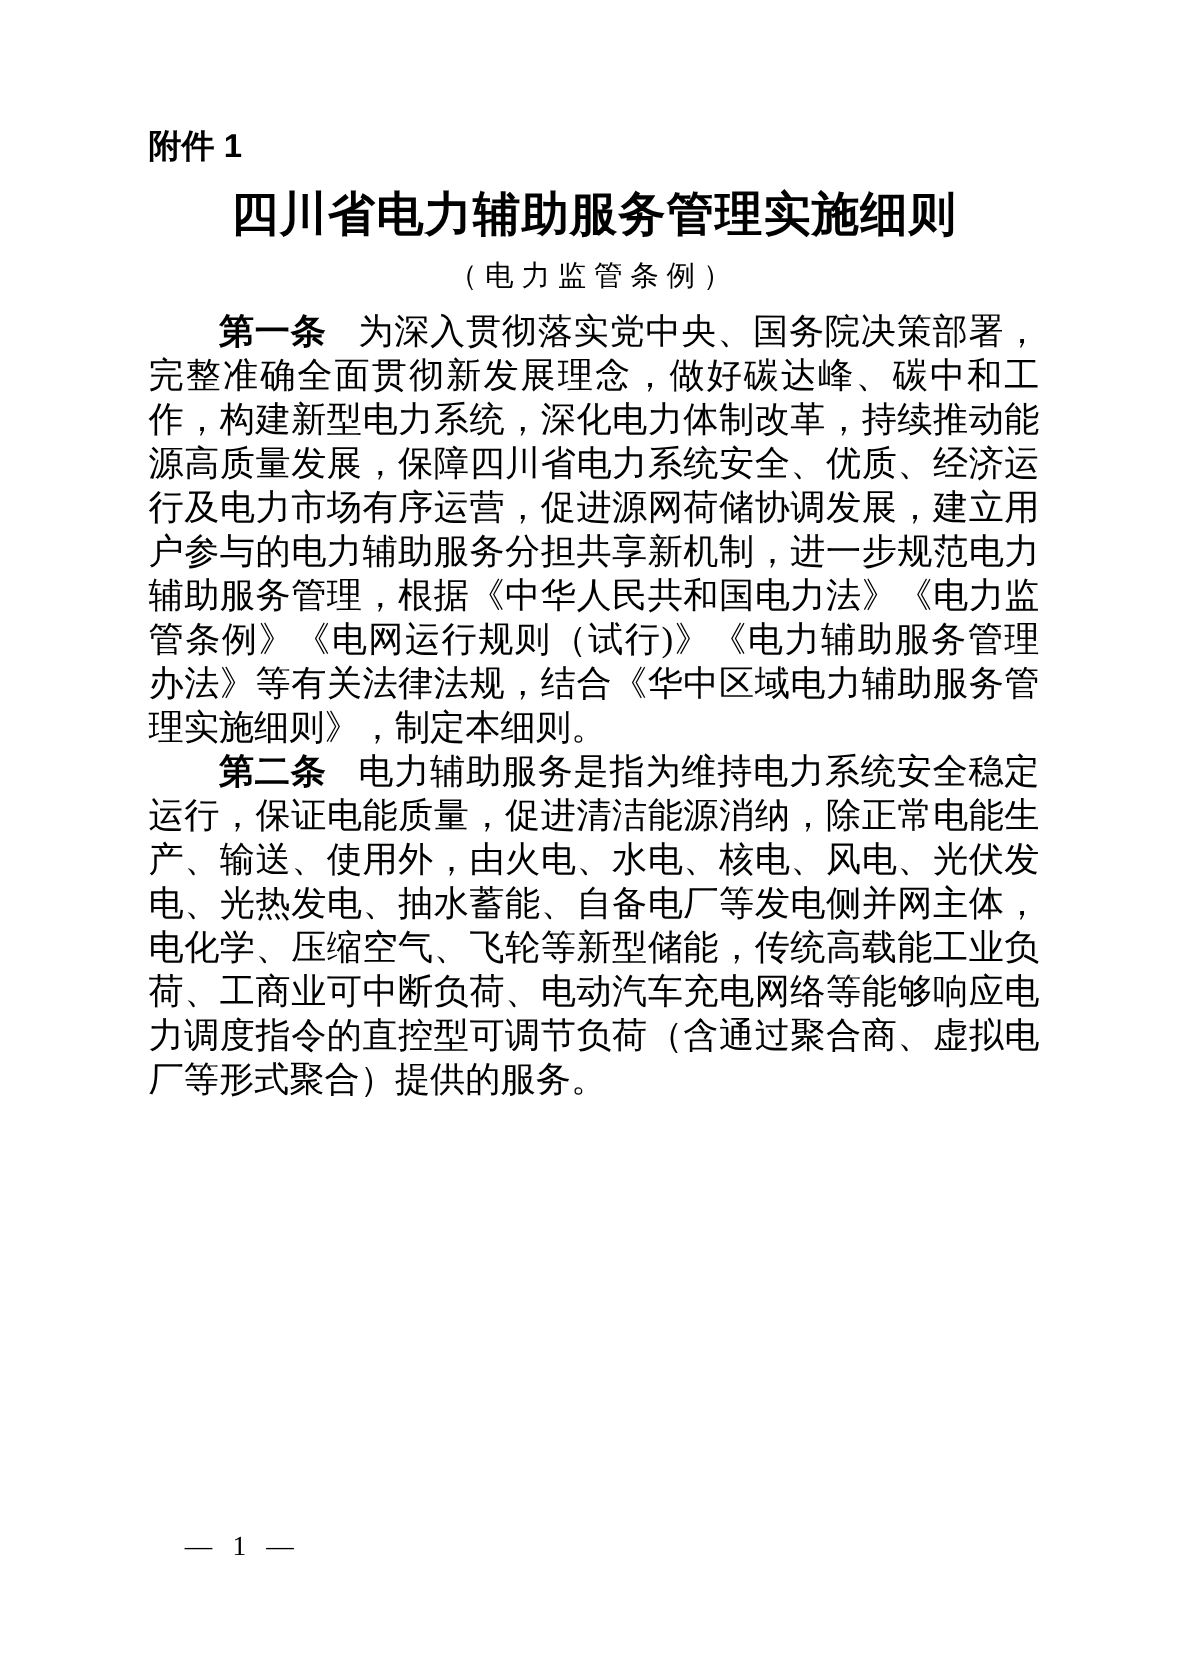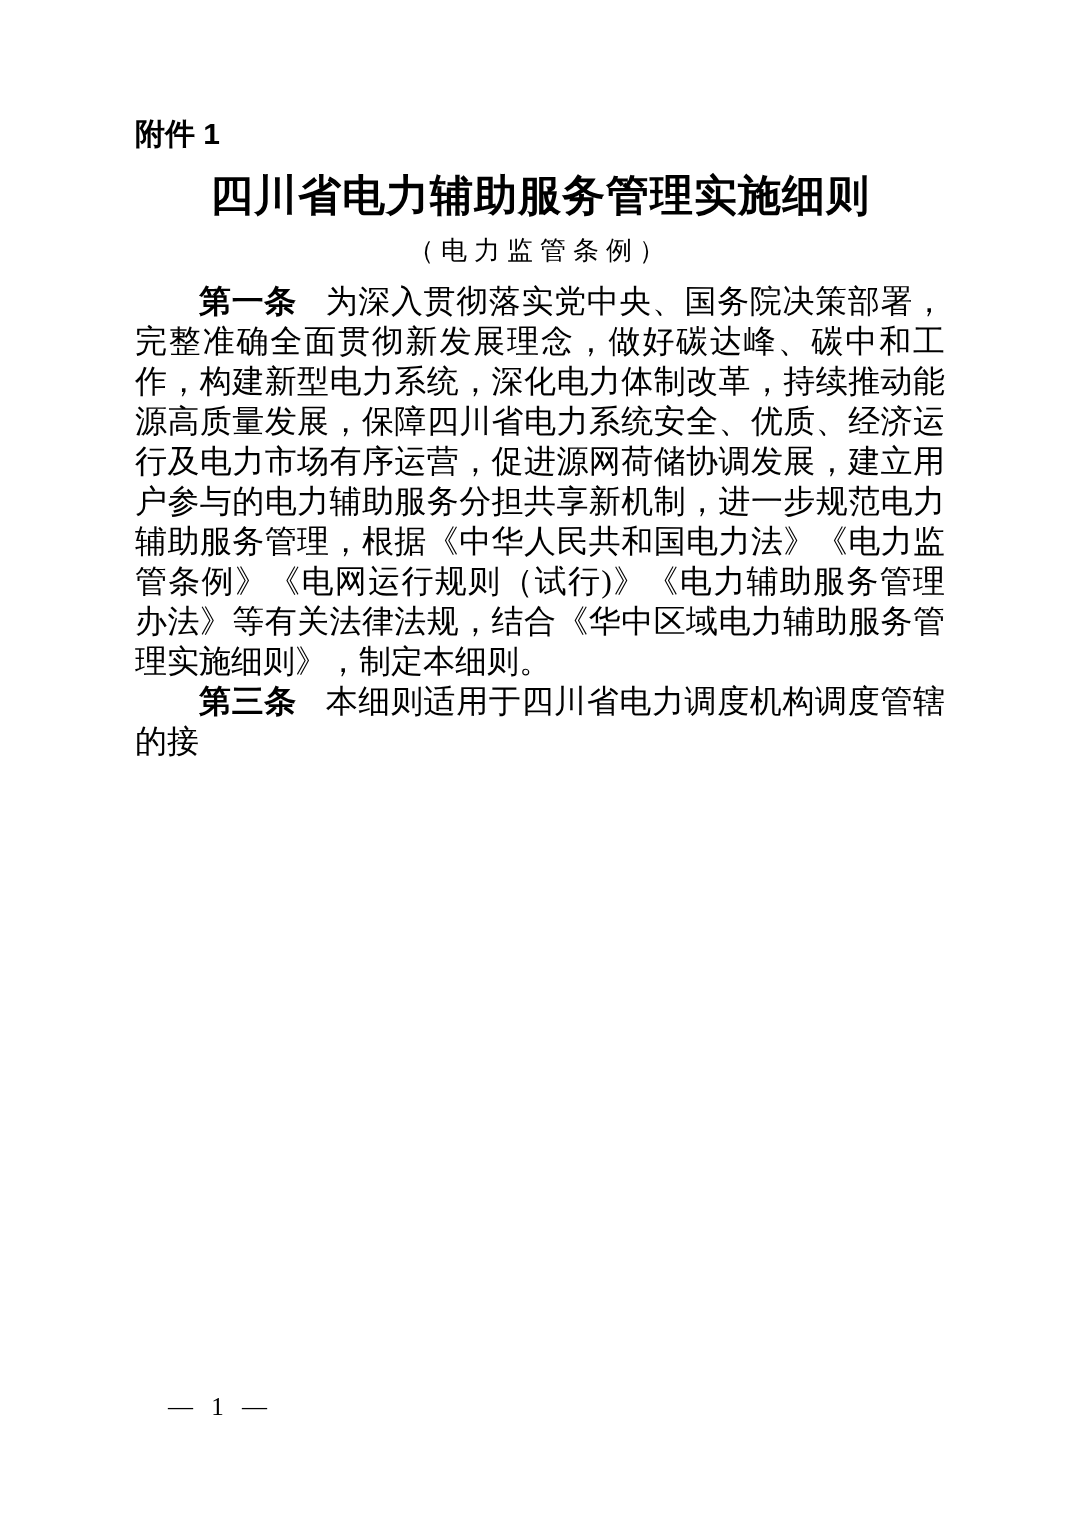--- a/index.html
+++ b/index.html
@@ -83,22 +83,22 @@
 
   <div class="doc-subtitle">（电力监管条例）</div>
 
 
   <div class="body-text">
 
     <p class="article">
       <span class="article-label">第一条</span><span>为深入贯彻落实党中央、国务院决策部署，完整准确全面贯彻新发展理念，做好碳达峰、碳中和工作，构建新型电力系统，深化电力体制改革，持续推动能源高质量发展，保障四川省电力系统安全、优质、经济运行及电力市场有序运营，促进源网荷储协调发展，建立用户参与的电力辅助服务分担共享新机制，进一步规范电力辅助服务管理，根据《中华人民共和国电力法》《电力监管条例》《电网运行规则（试行)》《电力辅助服务管理办法》等有关法律法规，结合《华中区域电力辅助服务管理实施细则》，制定本细则。</span>
     </p>
 
+    <p class="article">
+      <span class="article-label">第二条</span><span>电力辅助服务是指为维持电力系统安全稳定运行，保证电能质量，促进清洁能源消纳，除正常电能生产、输送、使用外，由火电、水电、核电、风电、光伏发电、光热发电、抽水蓄能、自备电厂等发电侧并网主体，电化学、压缩空气、飞轮等新型储能，传统高载能工业负荷、工商业可中断负荷、电动汽车充电网络等能够响应电力调度指令的直控型可调节负荷（含通过聚合商、虚拟电厂等形式聚合）提供的服务。</span>
+    </p>
 
-    <p class="article">
-      <span class="article-label">第三条</span><span>本细则适用于四川省电力调度机构调度管辖的接</span>
-    </p>
 
   </div>
 
   <div class="page-footer">— 1 —</div>
 
 </div>
 
 </body></html>

